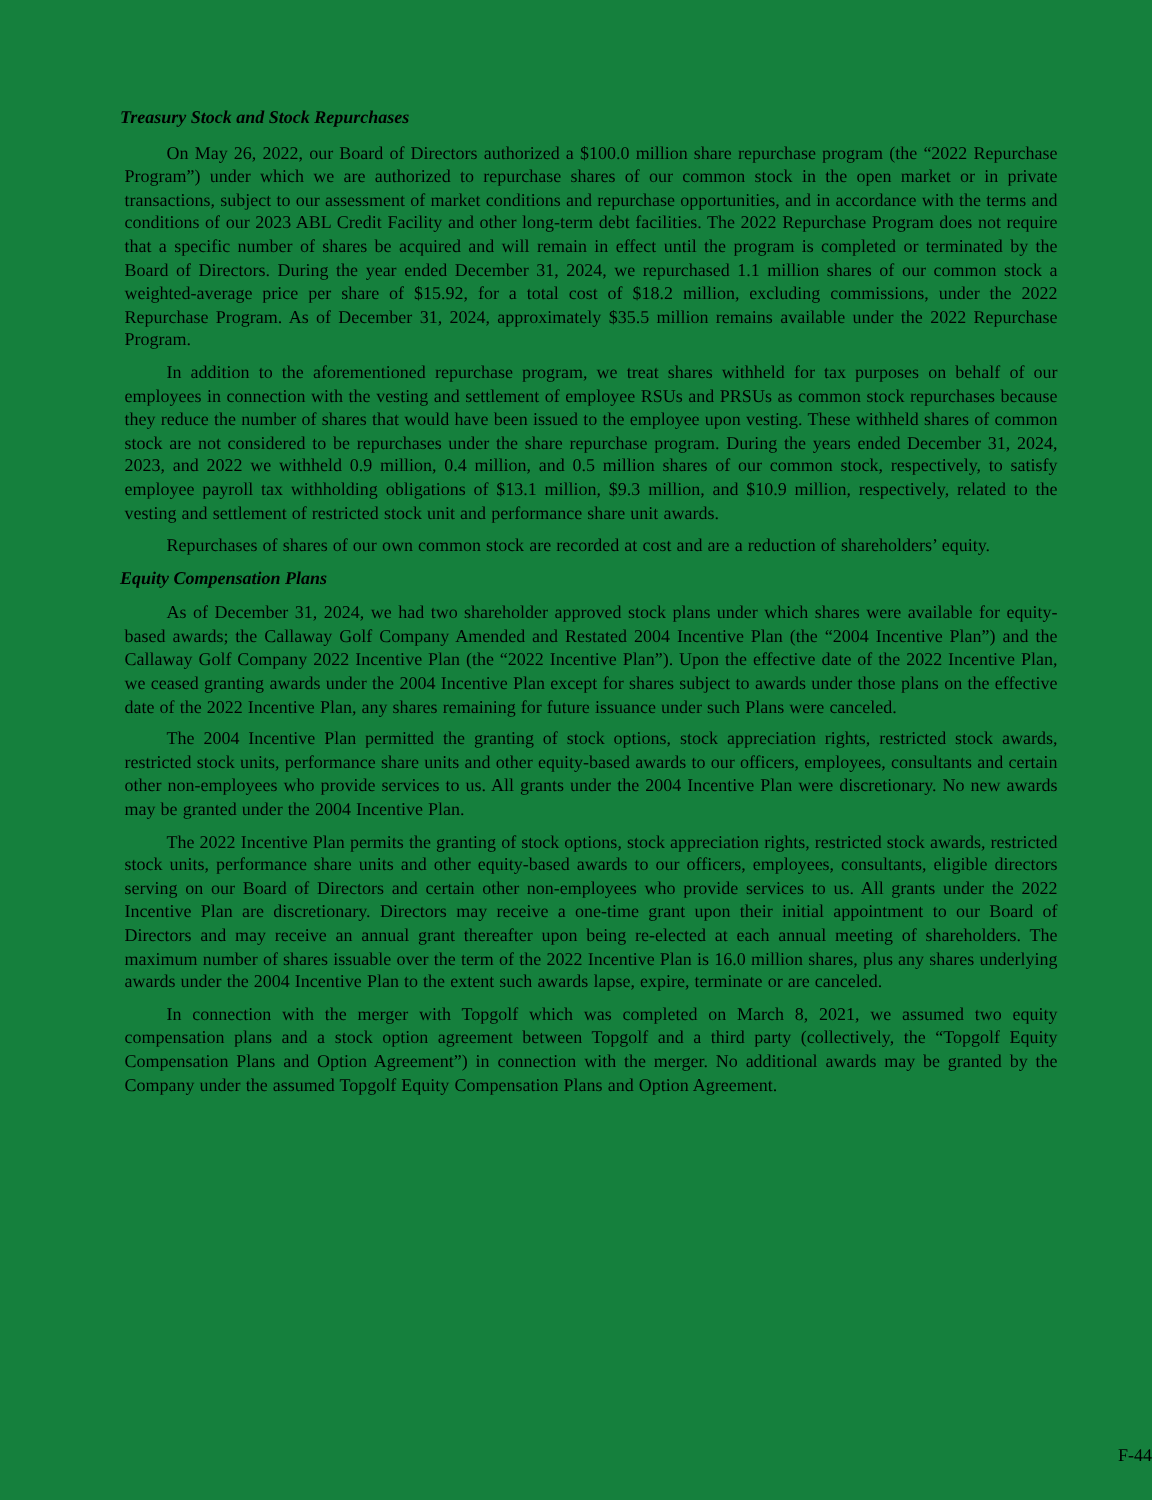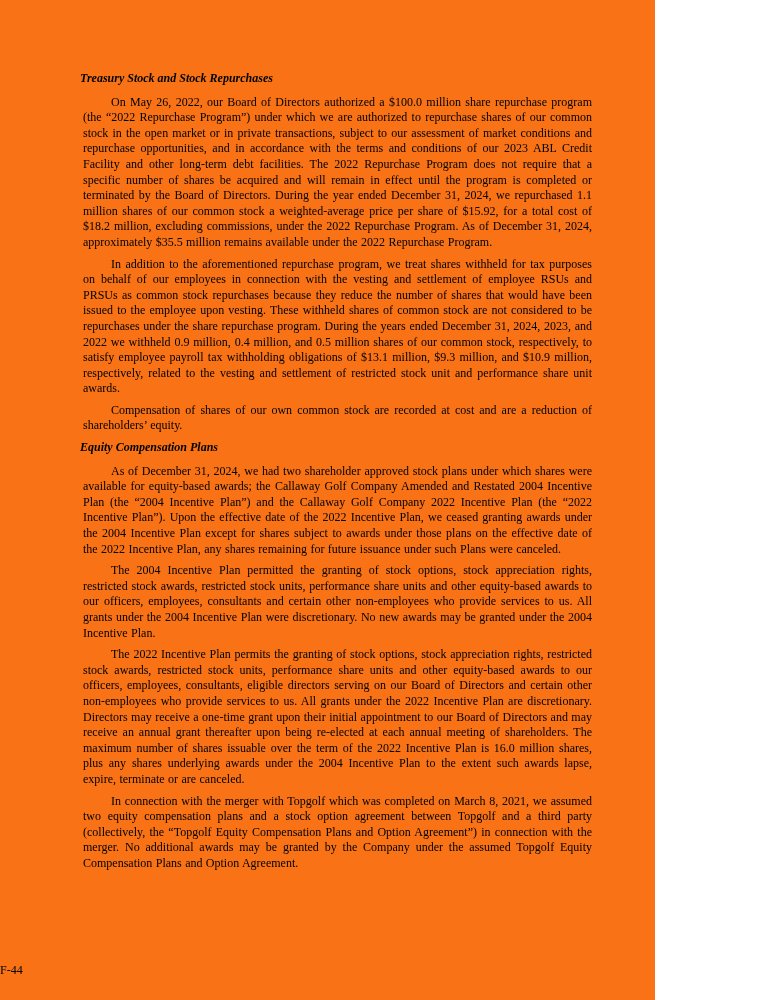--- a/index.html
+++ b/index.html
@@ -5,24 +5,24 @@
   * { margin: 0; padding: 0; box-sizing: border-box; }
   html, body { width: 768px; height: 1000px; }
   body {
     background: #ffffff;
     color: #000000;
     font-family: "Liberation Serif", "DejaVu Serif", serif;
     -webkit-font-smoothing: antialiased;
   }
   .page {
     position: relative;
-    width: 655px;
+    width: 768px;
     height: 1000px;
     padding: 71px 63px 0 64px;
-    background: #f97316;
+    background: #15803d;
     overflow: hidden;
   }
   .para, .h-bold, .h-italic {
     font-size: 12px;
     line-height: 15.6px;
     margin-bottom: 6px;
     margin-left: 19px;
   }
   .para {
     text-align: justify;
@@ -38,34 +38,34 @@
     font-weight: 700;
     font-style: italic;
     margin-left: 16px;
     margin-bottom: 8px;
   }
   .page-footer {
     position: absolute;
     left: 0;
     bottom: 23px;
     width: 100%;
-    text-align: left;
+    text-align: right;
     font-size: 12px;
     line-height: 14px;
   }
 </style>
 </head>
 <body>
 
 <main class="page">
   <section>
     <p class="h-italic">Treasury Stock and Stock Repurchases</p>
     <p class="para">On May 26, 2022, our Board of Directors authorized a $100.0 million share repurchase program (the “2022 Repurchase Program”) under which we are authorized to repurchase shares of our common stock in the open market or in private transactions, subject to our assessment of market conditions and repurchase opportunities, and in accordance with the terms and conditions of our 2023 ABL Credit Facility and other long-term debt facilities. The 2022 Repurchase Program does not require that a specific number of shares be acquired and will remain in effect until the program is completed or terminated by the Board of Directors. During the year ended December 31, 2024, we repurchased 1.1 million shares of our common stock a weighted-average price per share of $15.92, for a total cost of $18.2 million, excluding commissions, under the 2022 Repurchase Program. As of December 31, 2024, approximately $35.5 million remains available under the 2022 Repurchase Program.</p>
     <p class="para">In addition to the aforementioned repurchase program, we treat shares withheld for tax purposes on behalf of our employees in connection with the vesting and settlement of employee RSUs and PRSUs as common stock repurchases because they reduce the number of shares that would have been issued to the employee upon vesting. These withheld shares of common stock are not considered to be repurchases under the share repurchase program. During the years ended December 31, 2024, 2023, and 2022 we withheld 0.9 million, 0.4 million, and 0.5 million shares of our common stock, respectively, to satisfy employee payroll tax withholding obligations of $13.1 million, $9.3 million, and $10.9 million, respectively, related to the vesting and settlement of restricted stock unit and performance share unit awards.</p>
-    <p class="para">Compensation of shares of our own common stock are recorded at cost and are a reduction of shareholders’ equity.</p>
+    <p class="para">Repurchases of shares of our own common stock are recorded at cost and are a reduction of shareholders’ equity.</p>
     <p class="h-italic">Equity Compensation Plans</p>
     <p class="para">As of December 31, 2024, we had two shareholder approved stock plans under which shares were available for equity-based awards; the Callaway Golf Company Amended and Restated 2004 Incentive Plan (the “2004 Incentive Plan”) and the Callaway Golf Company 2022 Incentive Plan (the “2022 Incentive Plan”). Upon the effective date of the 2022 Incentive Plan, we ceased granting awards under the 2004 Incentive Plan except for shares subject to awards under those plans on the effective date of the 2022 Incentive Plan, any shares remaining for future issuance under such Plans were canceled.</p>
     <p class="para">The 2004 Incentive Plan permitted the granting of stock options, stock appreciation rights, restricted stock awards, restricted stock units, performance share units and other equity-based awards to our officers, employees, consultants and certain other non-employees who provide services to us. All grants under the 2004 Incentive Plan were discretionary. No new awards may be granted under the 2004 Incentive Plan.</p>
     <p class="para">The 2022 Incentive Plan permits the granting of stock options, stock appreciation rights, restricted stock awards, restricted stock units, performance share units and other equity-based awards to our officers, employees, consultants, eligible directors serving on our Board of Directors and certain other non-employees who provide services to us. All grants under the 2022 Incentive Plan are discretionary. Directors may receive a one-time grant upon their initial appointment to our Board of Directors and may receive an annual grant thereafter upon being re-elected at each annual meeting of shareholders. The maximum number of shares issuable over the term of the 2022 Incentive Plan is 16.0 million shares, plus any shares underlying awards under the 2004 Incentive Plan to the extent such awards lapse, expire, terminate or are canceled.</p>
     <p class="para">In connection with the merger with Topgolf which was completed on March 8, 2021, we assumed two equity compensation plans and a stock option agreement between Topgolf and a third party (collectively, the “Topgolf Equity Compensation Plans and Option Agreement”) in connection with the merger. No additional awards may be granted by the Company under the assumed Topgolf Equity Compensation Plans and Option Agreement.</p>
   </section>
   <footer class="page-footer">F-44</footer>
 </main>
 
 </body></html>

